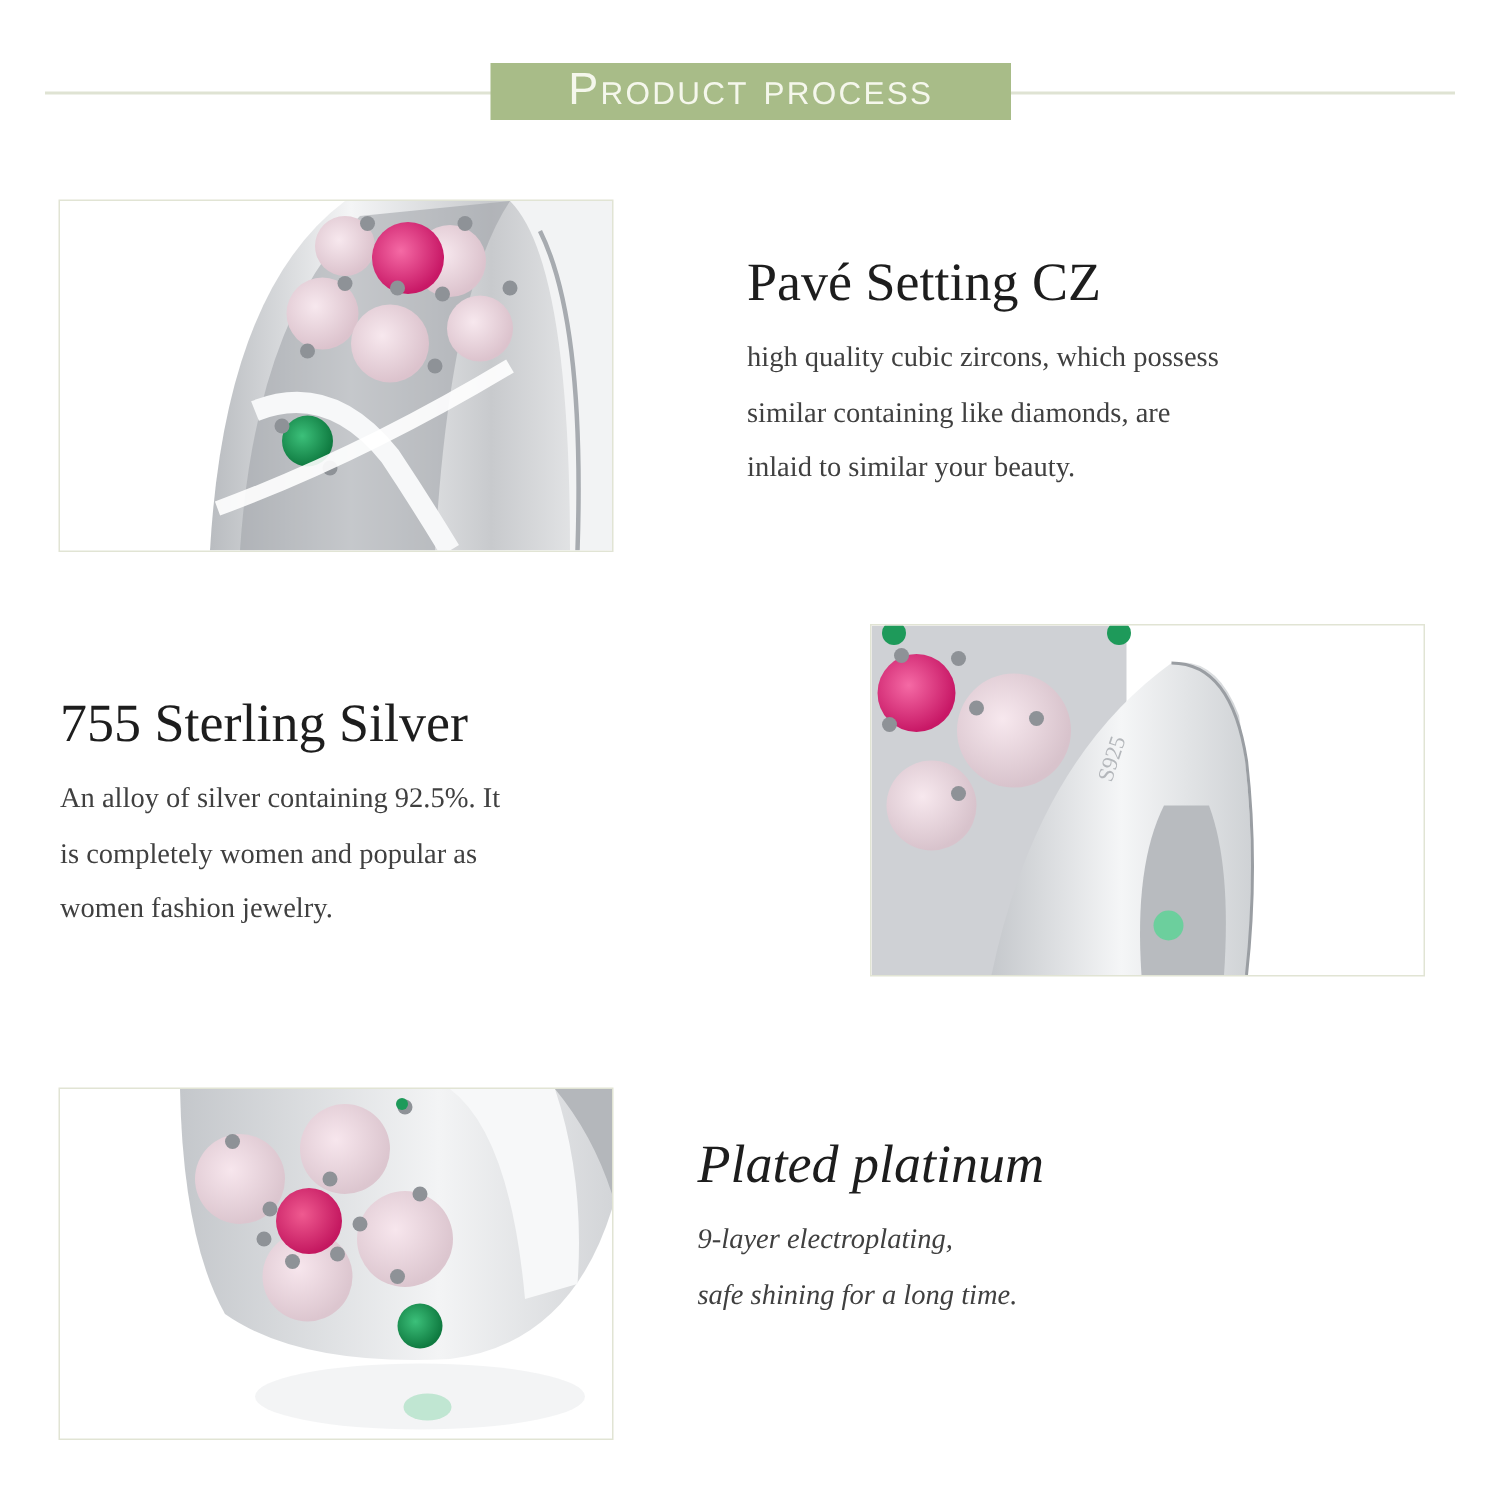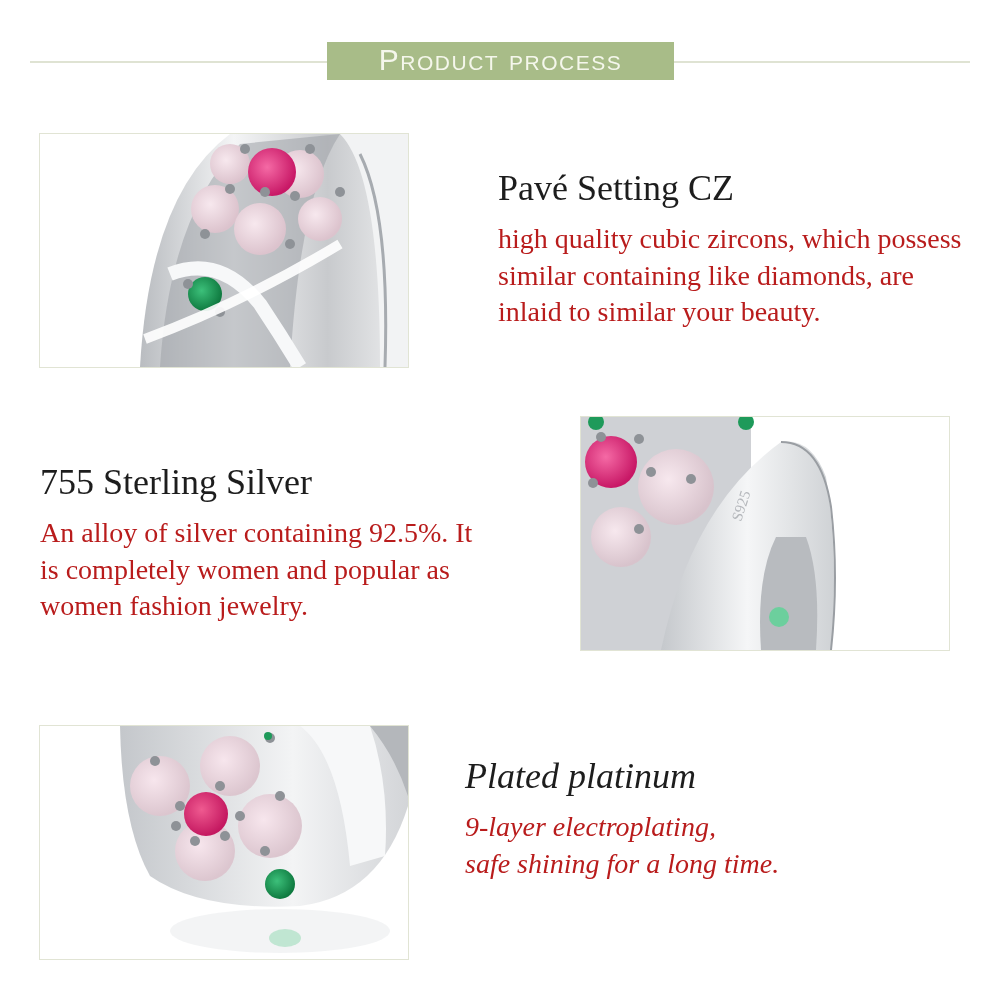--- a/index.html
+++ b/index.html
@@ -28,21 +28,21 @@
   .frame svg { display: block; width: 100%; height: 100%; }
   #frame1 { left: 39px; top: 133px; }
   #frame2 { left: 580px; top: 416px; }
   #frame3 { left: 39px; top: 725px; }
   .block { position: absolute; }
   .heading {
     font-size: 36px; color: #1d1d1d; line-height: 40px; margin: 0;
     font-weight: normal; white-space: nowrap;
   }
   .body {
-    font-size: 28px; color: #b91c1c; line-height: 36.5px; margin-top: 13px;
+    font-size: 19px; color: #404040; line-height: 36.5px; margin-top: 13px;
     white-space: nowrap;
   }
   #block1 { left: 450px; top: 168px; margin-left: 48px; }
   #block2 { left: 40px; top: 462px; }
   #block3 { left: 465px; top: 756px; font-style: italic; }
 </style>
 </head>
 <body>
 
 <div class="rule"></div>

